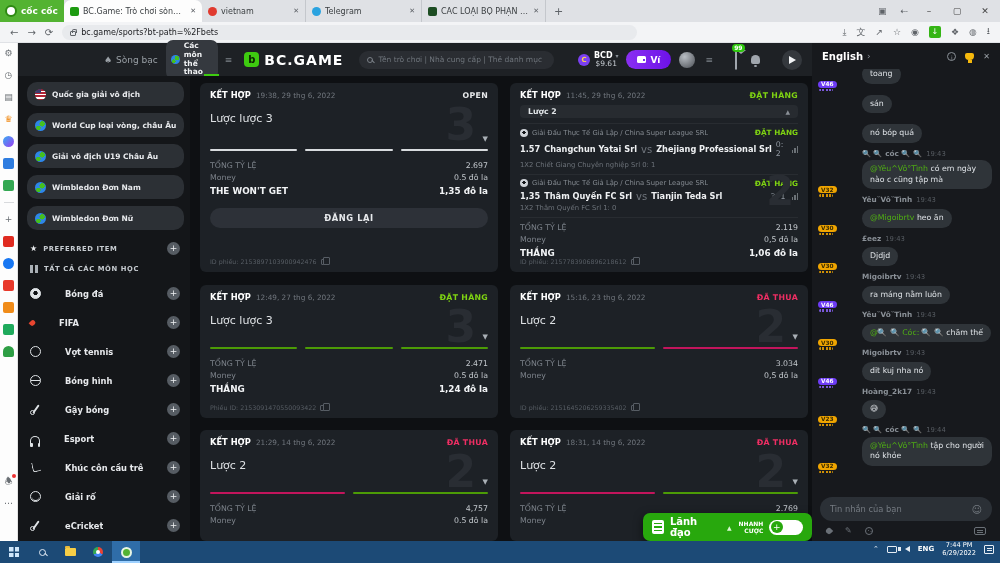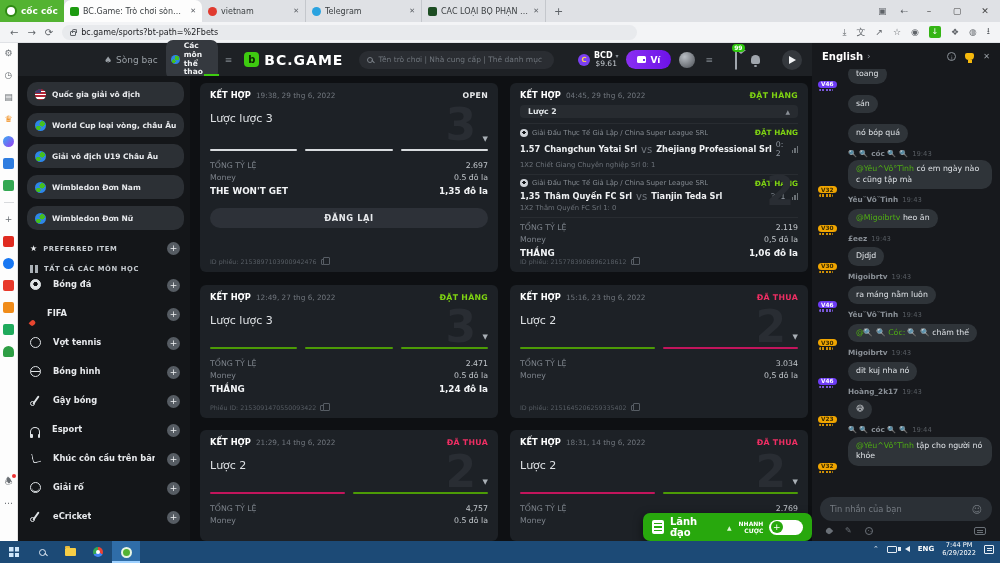--- a/index.html
+++ b/index.html
@@ -93,21 +93,21 @@
 .lpill-lb{color:#e8eaed;font-size:7.5px;font-weight:bold;white-space:nowrap;overflow:hidden}
 .ic-globe{width:11px;height:11px;border-radius:50%;flex:none;background:radial-gradient(circle at 65% 35%,#45c01f 0 2.6px,transparent 2.8px),radial-gradient(circle at 30% 72%,#45c01f 0 2.2px,transparent 2.4px),#2e86e8}
 .ic-us{width:11px;height:11px;border-radius:50%;flex:none;position:relative;overflow:hidden;background:repeating-linear-gradient(#b22234 0 1.6px,#fff 1.6px 3.2px)}
 .ic-us::after{content:"";position:absolute;left:0;top:0;width:5.5px;height:4.5px;background:#3c3b6e}
 .secrow{display:flex;align-items:center;gap:6px;margin:12px 10px 0 12px}
 .star{color:#e8eaed;font-size:8px}
 .seclb{color:#c7ccd1;font-size:6.8px;font-weight:bold;letter-spacing:.6px}
 .gridic{width:8px;height:8px;background:linear-gradient(#aab0b6,#aab0b6),linear-gradient(#aab0b6,#aab0b6);background-size:3px 3px;background-position:0 0,5px 0;background-repeat:repeat-y;flex:none}
 .plus{margin-left:auto;width:13px;height:13px;border-radius:50%;background:#565c63;color:#eef0f2;font-size:9px;line-height:13px;text-align:center;flex:none}
 .plus::before{content:"+"}
-.sprow{display:flex;gap:12px;margin:0 10px 0 12px;height:29px}
+.sprow{display:flex;align-items:center;gap:24px;margin:0 10px 0 12px;height:29px}
 .splb{color:#e8eaed;font-size:8.3px;font-weight:bold;white-space:nowrap;overflow:hidden}
 .sico{width:11px;height:11px;border:1.2px solid #dfe3e6;border-radius:50%;flex:none;position:relative}
 .sico.soccer{background:radial-gradient(circle at 50% 45%,#0d0f12 0 2px,transparent 2.2px),#dfe3e6}
 .sico.shapeball::before{content:"";position:absolute;left:0;top:4px;width:9px;height:1px;background:#dfe3e6}
 .sico.vball::before{content:"";position:absolute;left:1px;top:1px;width:7px;height:7px;border-bottom:1.2px solid #dfe3e6;border-radius:50%}
 .sififa{display:flex;align-items:center;gap:1px;flex:none}
 .flame{width:5px;height:6px;background:#e8452f;border-radius:50% 50% 50% 0;transform:rotate(45deg)}
 .sibat{width:11px;height:11px;position:relative;flex:none}
 .sibat::before{content:"";position:absolute;left:4.5px;top:0;width:2px;height:10px;background:#dfe3e6;border-radius:1px;transform:rotate(35deg)}
 .sibat::after{content:"";position:absolute;left:0;bottom:0;width:3px;height:3px;border-radius:50%;border:1px solid #dfe3e6}
@@ -188,21 +188,21 @@
 .cchev{color:#8a9097;font-size:9px}
 .cchev::before{content:"›"}
 .chright{margin-left:auto;display:flex;align-items:center;gap:9px}
 .info{width:9px;height:9px;border:1px solid #8a9097;border-radius:50%;color:#8a9097;font-size:6px;text-align:center;line-height:9px}
 .info::before{content:"i"}
 .trophy{width:9px;height:7px;background:#f5b80c;border-radius:2px 2px 4px 4px;position:relative}
 .trophy::after{content:"";position:absolute;left:2.5px;bottom:-3px;width:4px;height:3px;background:#f5b80c}
 .cx{color:#9aa0a6;font-size:8px}
 .cx::before{content:"✕"}
 .cbody2{flex:1;overflow:hidden;padding:0 8px}
-.msg{display:flex;gap:6px;margin-top:7px}
+.msg{display:flex;gap:20px;margin-top:7px}
 .avwrap{width:22px;flex:none;position:relative}
 .avatar{width:22px;height:22px;border-radius:50%}
 .av0{background:radial-gradient(circle at 35% 30%,#a38b7d,#5c4437)}
 .av1{background:radial-gradient(circle at 35% 30%,#e09a6c,#a04e2c)}
 .av2{background:radial-gradient(circle at 35% 30%,#6d5f68,#2f262e)}
 .av3{background:radial-gradient(circle at 35% 30%,#8c83e8,#3f33b8)}
 .av4{background:radial-gradient(circle at 35% 30%,#b9bec4,#585d63)}
 .av5{background:radial-gradient(circle at 35% 30%,#ffd34d,#d8321f)}
 .badge{position:absolute;left:-2px;bottom:-4px;font-size:5.8px;font-weight:bold;border-radius:5px;padding:0.5px 3px}
 .badge:empty{display:none}
@@ -488,21 +488,21 @@
       <div class="replay">ĐĂNG LẠI</div>
       <div class="ticket">
           <span>ID phiếu: 2153897103900942476</span>
           <span class="copy"></span>
         </div>
     </article>
 
     <article class="card cB">
       <div class="chead">
         <span class="combo">KẾT HỢP</span>
-        <span class="cdate">04:45, 29 thg 6, 2022</span>
+        <span class="cdate">11:45, 29 thg 6, 2022</span>
         <span class="cstat st-placed">ĐẶT HÀNG</span>
       </div>
       <div class="subbar">
         <span class="subbar-lb">Lược 2</span>
         <span class="subcaret"></span>
       </div>
       <div class="sel">
         <div class="selrow1">
           <span class="ball"></span>
           <span class="league">Giải Đấu Thực Tế Giả Lập / China Super League SRL</span>

